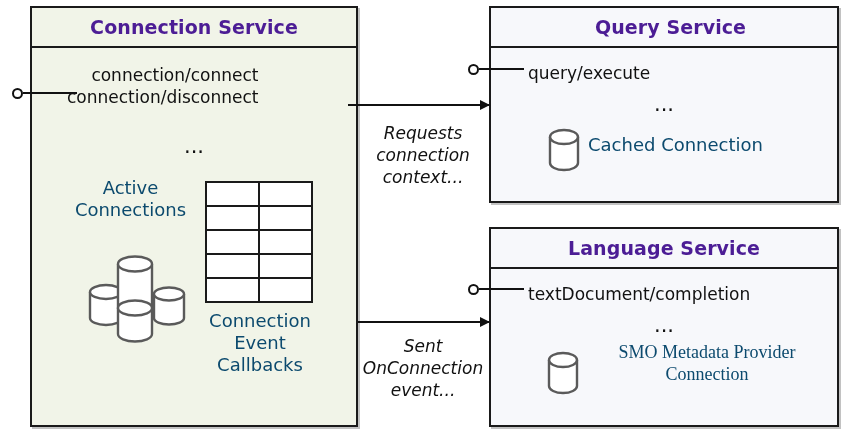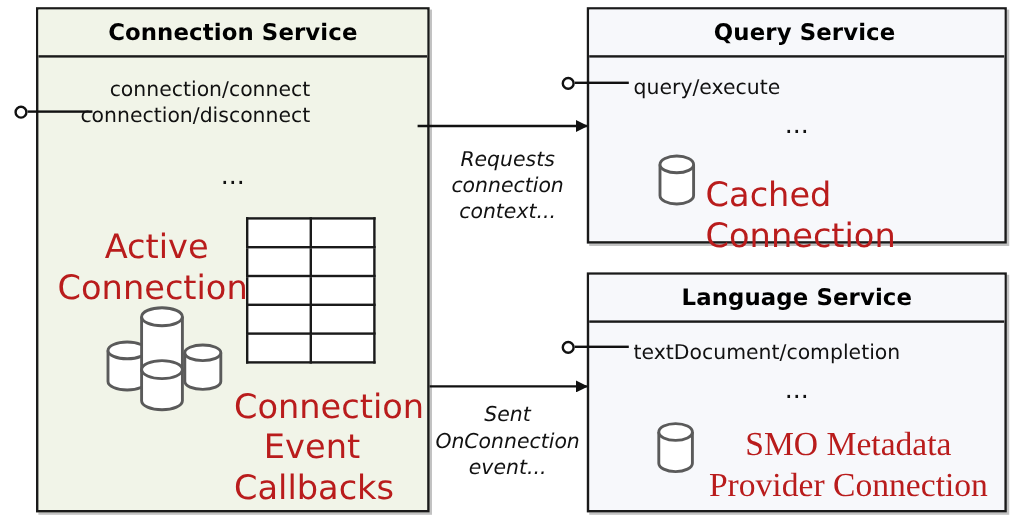--- a/index.html
+++ b/index.html
@@ -19,21 +19,21 @@
     border:2px solid #1a1a1a;
     box-shadow:2px 2px 0 rgba(80,80,80,.35);
   }
   .comp-header{
     box-sizing:border-box;
     border-bottom:2px solid #1a1a1a;
     display:flex;align-items:center;justify-content:center;
     font-weight:bold;
     font-size:19px;
     letter-spacing:.1px;
-    color:#000000;
+    color:#4c1d95;
   }
   .comp-body{position:relative;box-sizing:border-box;height:calc(100% - 40px);}
 
   #connection-service{left:30px;top:6px;width:328px;height:421px;background:#f1f4e8;}
   #connection-service .comp-header{height:40px;background:#f1f4e8;}
 
   #query-service{left:489px;top:6px;width:350px;height:197px;background:#f7f8fb;}
   #query-service .comp-header{height:40px;background:#f7f8fb;padding-left:13px;}
 
   #language-service{left:489px;top:227px;width:350px;height:200px;background:#f7f8fb;}
@@ -49,25 +49,24 @@
     white-space:nowrap;
   }
   .op-ellipsis{
     text-align:center;
     font-size:21px;
     line-height:1.1;
     color:#111;
   }
   .caption{
     position:absolute;
-    font-size:28px;
+    font-size:18px;
     line-height:1.22;
     text-align:center;
-    color:#b91c1c;
-    margin-top:12px;
+    color:#0c4a6e;
   }
 
   
   .lollipop{position:absolute;}
   .lollipop .ball{
     position:absolute;left:0;top:0;
     width:11px;height:11px;border-radius:50%;
     border:2px solid #111;background:#ffffff;
     box-sizing:border-box;
   }

